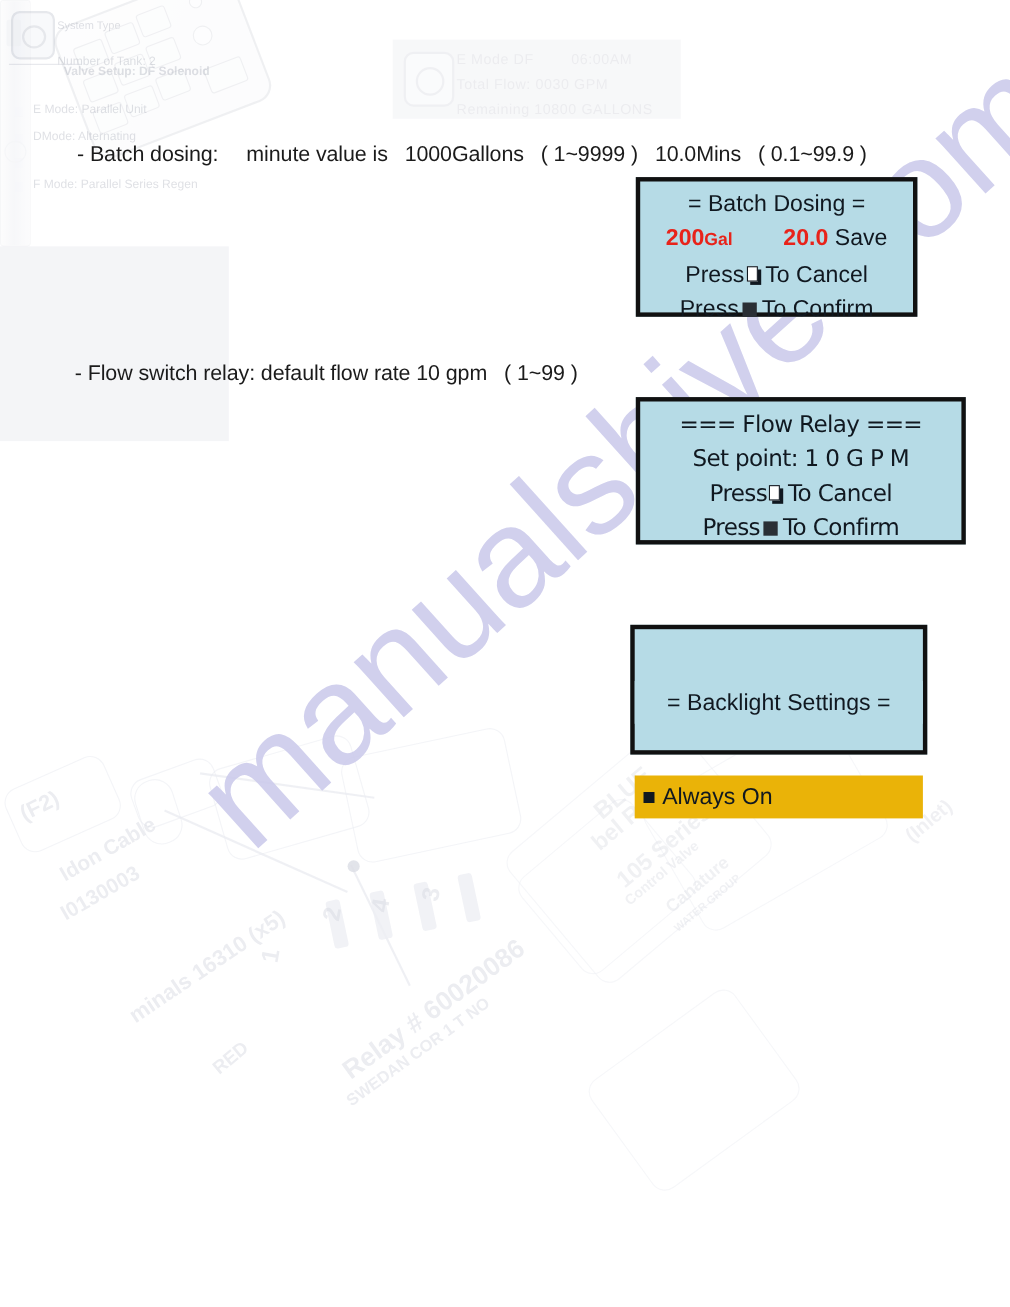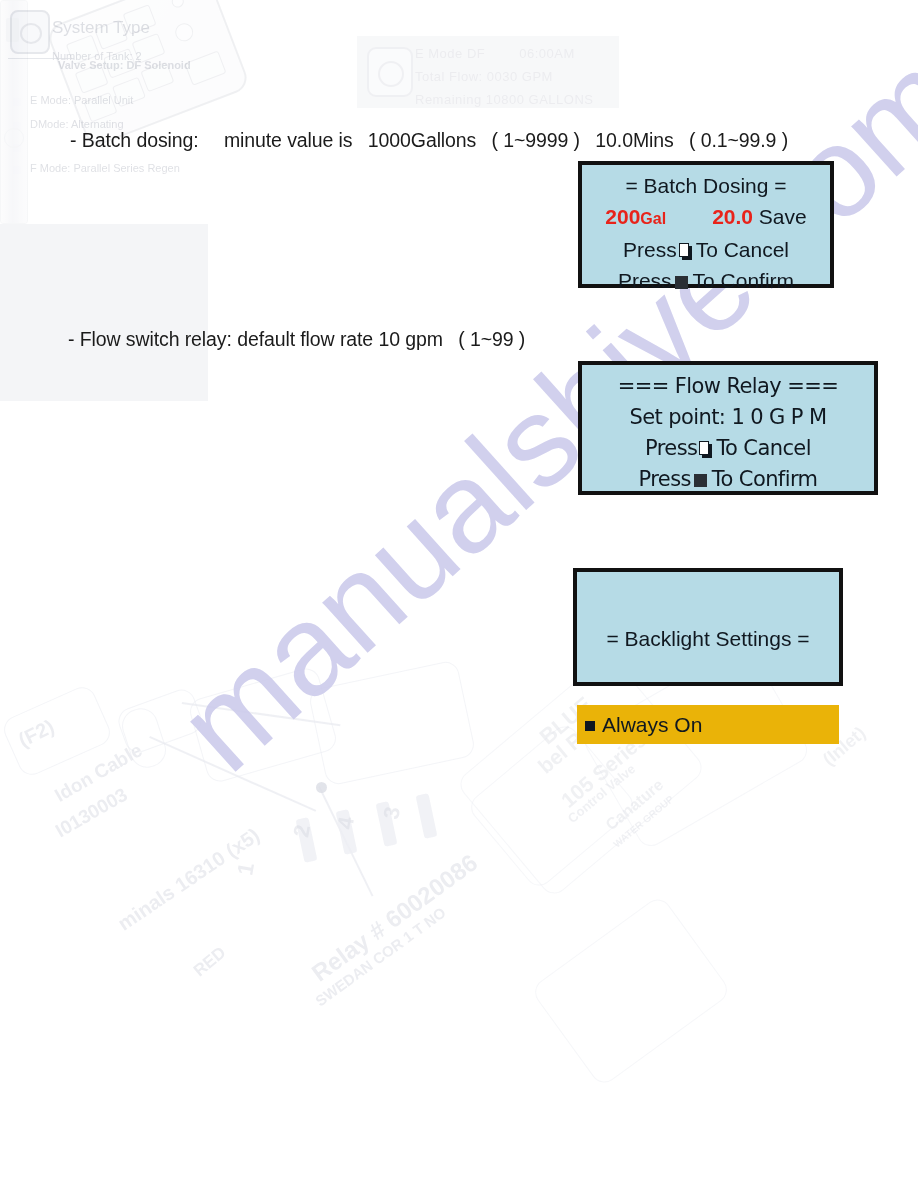--- a/index.html
+++ b/index.html
@@ -403,21 +403,21 @@
     <span class="ghost ghost-txt" style="left:92px;  top:68px;  font-size:21px; transform:rotate(-40deg);">105 Series</span>
     <span class="ghost ghost-txt" style="left:100px; top:96px;  font-size:13px; transform:rotate(-40deg);">Control Valve</span>
     <span class="ghost ghost-txt" style="left:140px; top:106px; font-size:16px; transform:rotate(-40deg);">Canature</span>
     <span class="ghost ghost-txt" style="left:146px; top:126px; font-size:10px; transform:rotate(-40deg);">WATER GROUP</span>
     <span class="ghost ghost-txt" style="left:360px; top:46px;  font-size:18px; transform:rotate(-40deg);">(Inlet)</span>
   </div>
 
   <div class="ghost-systype">
     <div class="st-icon"></div>
     <div class="st-rule"></div>
-    <div class="st-line" style="left:52px; top:18px; font-size:17px;">System Type</div>
+    <div class="st-line" style="left:52px; top:18px; font-size:10px;">System Type</div>
     <div class="st-line" style="left:52px; top:50px;">Number of Tank: 2</div>
     <div class="st-line" style="left:58px; top:59px;font-weight:bold;">Valve Setup:  DF Solenoid</div>
     <div class="st-bullet" style="top:98px;"></div>
     <div class="st-line" style="left:30px; top:94px;">E Mode: Parallel Unit</div>
     <div class="st-bullet" style="top:122px;"></div>
     <div class="st-line" style="left:30px; top:118px;">DMode: Alternating</div>
     <div class="st-bullet" style="top:144px;"></div>
     <div class="st-line" style="left:30px; top:140px;"></div>
     <div class="st-bullet" style="top:166px;"></div>
     <div class="st-line" style="left:30px; top:162px;">F Mode: Parallel Series Regen</div>

